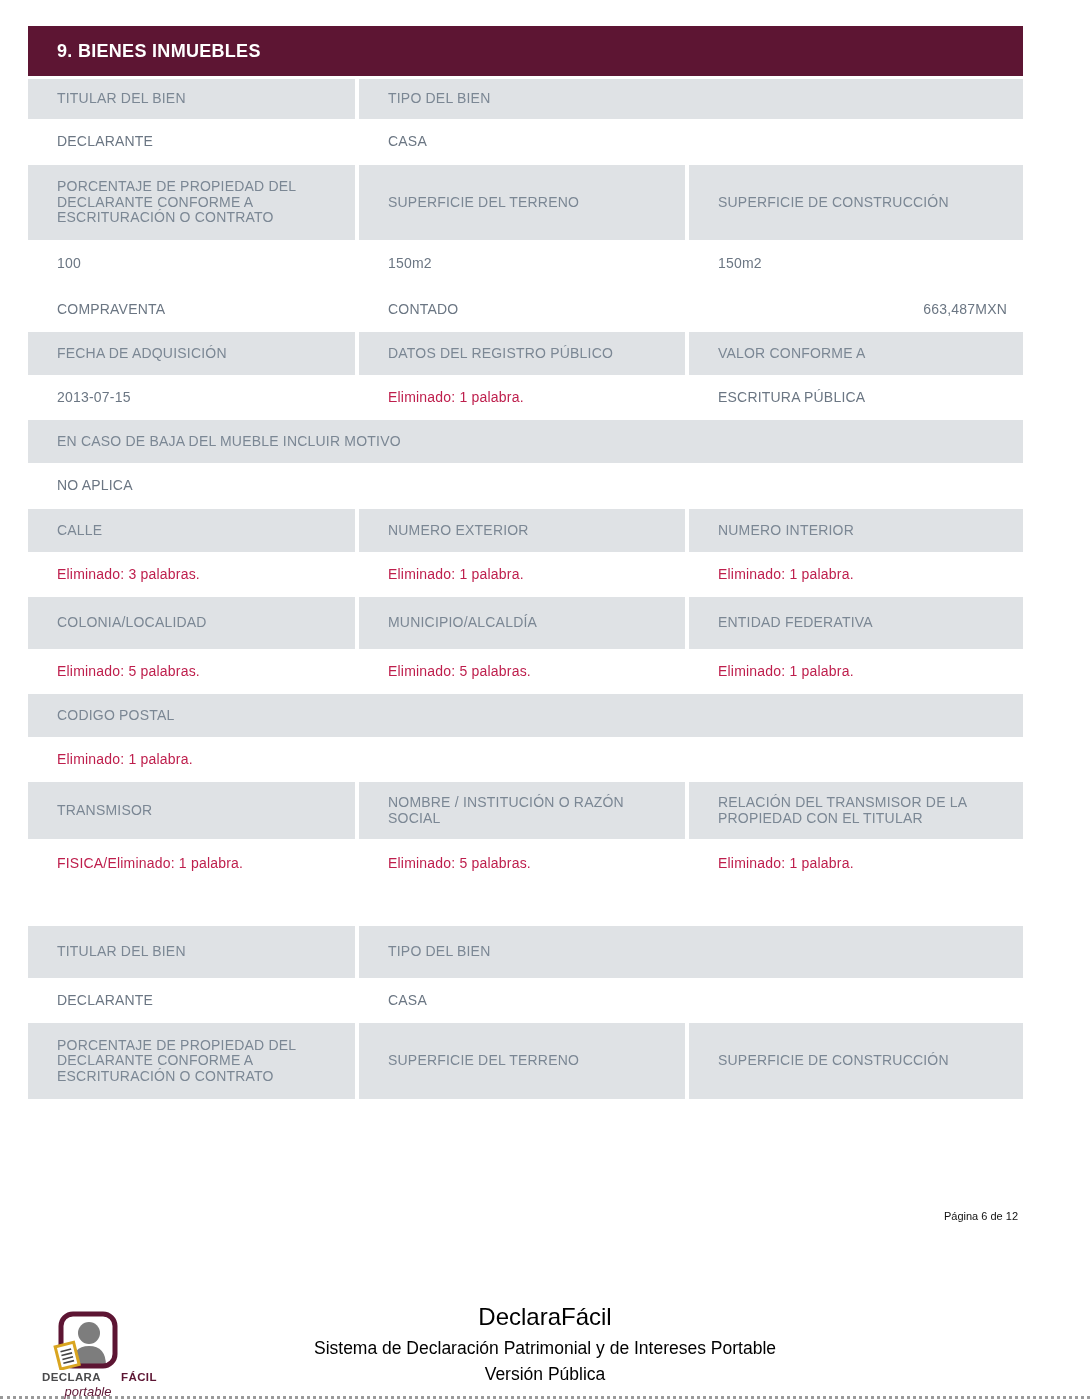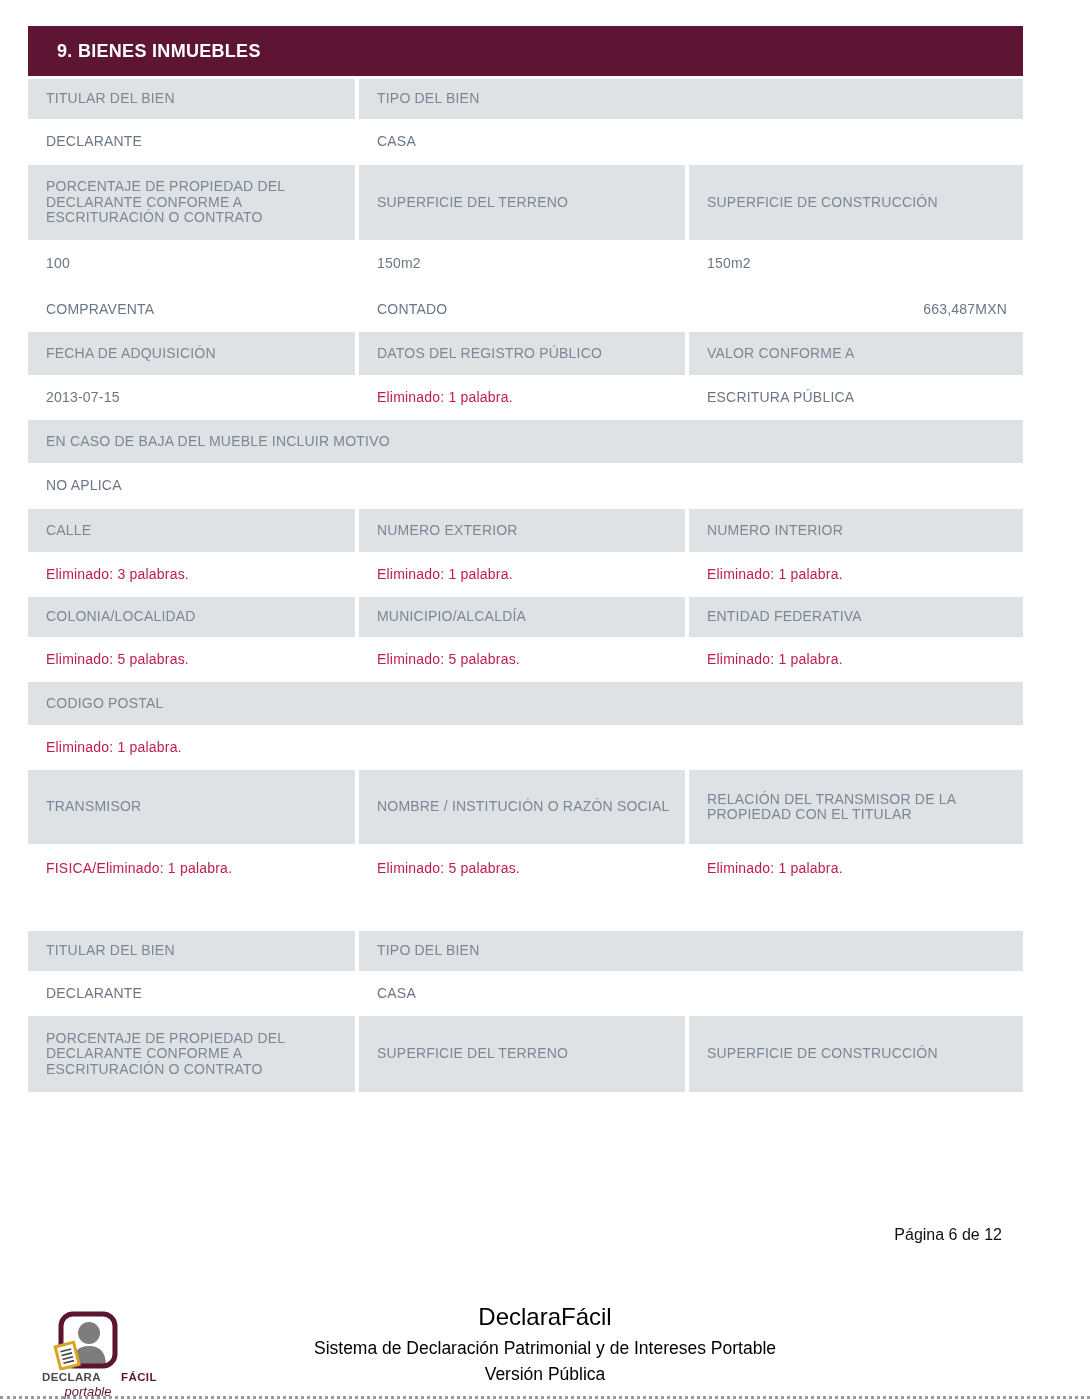--- a/index.html
+++ b/index.html
@@ -16,36 +16,36 @@
     --person:#7d7d7d;
   }
 
   .doc { position:absolute; left:28px; top:26px; width:995px; }
 
   .titlebar { height:50px; background:var(--maroon); color:#ffffff;
     display:flex; align-items:center; padding-left:29px;
     font-size:18px; font-weight:bold; letter-spacing:.3px; margin-bottom:3px; }
 
   .row { display:flex; gap:4px; }
-  .cell { padding-left:18px; padding-right:10px; display:flex; align-items:center;
+  .cell { padding-left:29px; padding-right:10px; display:flex; align-items:center;
     font-size:14px; letter-spacing:.2px; line-height:15.5px; }
   .c1 { width:327px; } .c2 { width:326px; } .c3 { width:334px; }
   .c23 { width:664px; } .full { width:995px;text-align:center; }
   .header .cell { background:var(--header_bg); color:var(--label); }
   .value .cell { background:#ffffff; color:var(--value); }
   .red { color:var(--redacted) !important; }
   .right { justify-content:flex-end; padding-right:16px; }
 
-  .h40{height:40px} .h43{height:43px} .h44{height:40px} .h45{height:45px}
-  .h46{height:46px} .h47{height:47px} .h50{height:50px} .h63{height:74px}
+  .h40{height:40px} .h43{height:43px} .h44{height:52px} .h45{height:45px}
+  .h46{height:46px} .h47{height:47px} .h50{height:50px} .h63{height:57px}
   .h75{height:75px} .h76{height:76px}
   .gap37{height:37px}
 
-  .page-indicator { position:absolute; top:1210px; right:88px;
-    font-size:16px; color:#111111;margin-top:16px; }
+  .page-indicator { position:absolute; top:1210px; right:72px;
+    font-size:11px; color:#111111; }
 
   .footer-center { position:absolute; top:1303px; left:0; width:1090px;
     text-align:center; color:#000000; }
   .footer-app { font-size:24px; }
   .footer-sub { font-size:17.5px; margin-top:7px; }
   .footer-ver { font-size:17.5px; margin-top:5px; }
 
   .logo { position:absolute; left:42px; top:1310px; width:92px; text-align:center; }
   .logo-mark { display:block; margin:0 auto; }
   .logo-word { font-size:11.5px; font-weight:bold; letter-spacing:.4px; margin-top:1px; }

